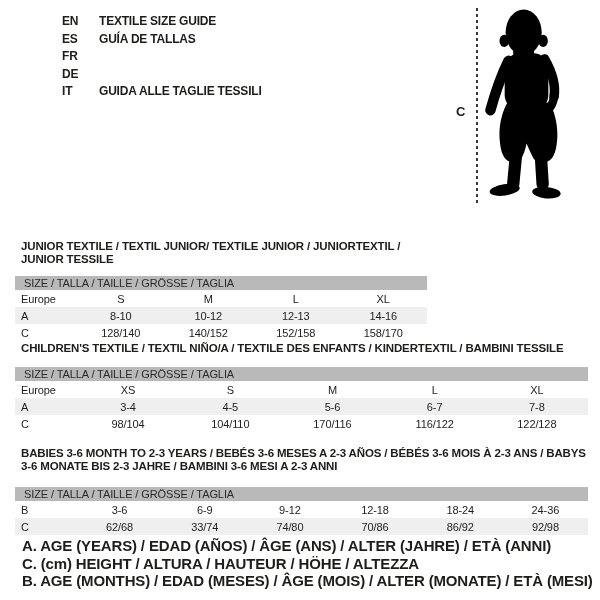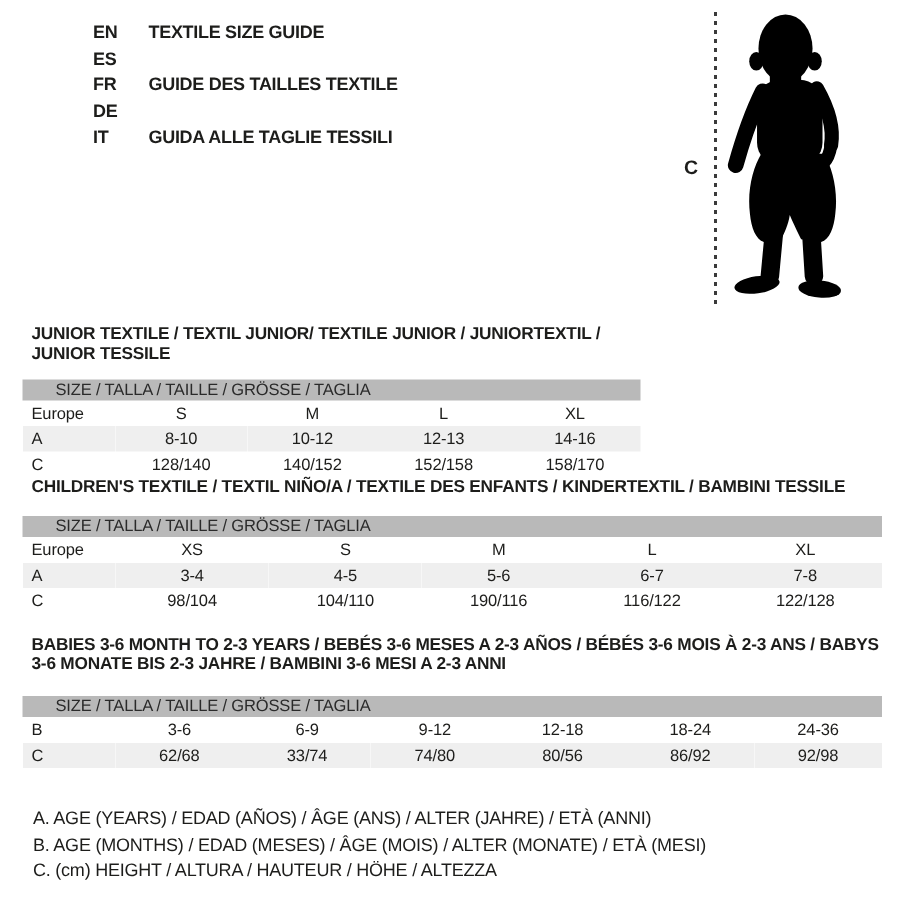--- a/index.html
+++ b/index.html
@@ -15,50 +15,50 @@
   .lang-code{width:37px;flex:0 0 37px;}
   
   .figure-line{
     position:absolute;left:476px;top:8px;width:2px;height:198px;
     background:repeating-linear-gradient(to bottom,#3a3a3a 0 3px,transparent 3px 6px);
   }
   .figure-label{position:absolute;left:456px;top:104px;font-weight:bold;font-size:13px;}
   .figure-svg{position:absolute;left:479px;top:2px;}
   
   .tbl{position:absolute;left:15px;}
-  .tbl-title{font-weight:bold;font-size:11.5px;line-height:13px;padding-left:6px;letter-spacing:-0.15px;}
+  .tbl-title{font-weight:bold;font-size:11.5px;line-height:13px;padding-left:6px;letter-spacing:-0.15px;margin-top:23px;}
   .size-header{
     background:var(--bar,#b9b9b9);height:14px;line-height:14px;
-    font-size:11px;padding-left:22px;color:#2a2a2a;letter-spacing:-0.1px;
+    font-size:11px;padding-left:9px;color:#2a2a2a;letter-spacing:-0.1px;
   }
   .m10{margin-top:10px;} .m12{margin-top:12px;} .m14{margin-top:14px;}
   table{width:100%;border-collapse:collapse;table-layout:fixed;font-size:11px;letter-spacing:-0.1px;}
   td{height:17px;text-align:center;padding:0;overflow:hidden;white-space:nowrap;}
   td.row-label{text-align:left;padding-left:6px;margin-left:44px;}
   tr.alt{background:var(--alt,#efefef);}
   #table-junior{top:217px;width:412px;}
   #table-children{top:319px;width:573px;}
   #table-babies{top:424px;width:573px;}
   
-  .footnotes{position:absolute;left:22px;top:537px;font-weight:normal;font-size:12px;line-height:17.5px;letter-spacing:-0.15px;}
+  .footnotes{position:absolute;left:22px;top:537px;font-weight:bold;font-size:15px;line-height:17.5px;letter-spacing:-0.15px;}
 </style>
 </head>
 <body>
 
 <div class="lang-block">
   <div class="lang-row">
     <span class="lang-code">EN</span>
     <span>TEXTILE SIZE GUIDE</span>
   </div>
   <div class="lang-row">
     <span class="lang-code">ES</span>
+    <span>GUÍA DE TALLAS</span>
   </div>
   <div class="lang-row">
     <span class="lang-code">FR</span>
-    <span>GUIDE DES TAILLES TEXTILE</span>
   </div>
   <div class="lang-row">
     <span class="lang-code">DE</span>
   </div>
   <div class="lang-row">
     <span class="lang-code">IT</span>
     <span>GUIDA ALLE TAGLIE TESSILI</span>
   </div>
 </div>
 
@@ -134,21 +134,21 @@
           <td>3-4</td>
           <td>4-5</td>
           <td>5-6</td>
           <td>6-7</td>
           <td>7-8</td>
         </tr>
         <tr>
           <td class="row-label" style="width: 56px;">C</td>
           <td>98/104</td>
           <td>104/110</td>
-          <td>190/116</td>
+          <td>170/116</td>
           <td>116/122</td>
           <td>122/128</td>
         </tr>
       </tbody>
     </table>
 </section>
 
 <section class="tbl" id="table-babies">
   <div class="tbl-title">BABIES 3-6 MONTH TO 2-3 YEARS / BEBÉS 3-6 MESES A 2-3 AÑOS / BÉBÉS 3-6 MOIS À 2-3 ANS / BABYS 3-6 MONATE BIS 2-3 JAHRE / BAMBINI 3-6 MESI A 2-3 ANNI</div>
   <div class="size-header m14">SIZE / TALLA / TAILLE / GRÖSSE / TAGLIA</div>
@@ -161,25 +161,25 @@
           <td>9-12</td>
           <td>12-18</td>
           <td>18-24</td>
           <td>24-36</td>
         </tr>
         <tr class="alt">
           <td class="row-label" style="width: 56px;">C</td>
           <td>62/68</td>
           <td>33/74</td>
           <td>74/80</td>
-          <td>80/56</td>
+          <td>70/86</td>
           <td>86/92</td>
           <td>92/98</td>
         </tr>
       </tbody>
     </table>
 </section>
 
 <div class="footnotes">
   <div>A. AGE (YEARS) / EDAD (AÑOS) / ÂGE (ANS) / ALTER (JAHRE) / ETÀ (ANNI)</div>
+  <div>C. (cm) HEIGHT / ALTURA / HAUTEUR / HÖHE / ALTEZZA</div>
   <div>B. AGE (MONTHS) / EDAD (MESES) / ÂGE (MOIS) / ALTER (MONATE) / ETÀ (MESI)</div>
-  <div>C. (cm) HEIGHT / ALTURA / HAUTEUR / HÖHE / ALTEZZA</div>
 </div>
 
 </body></html>

